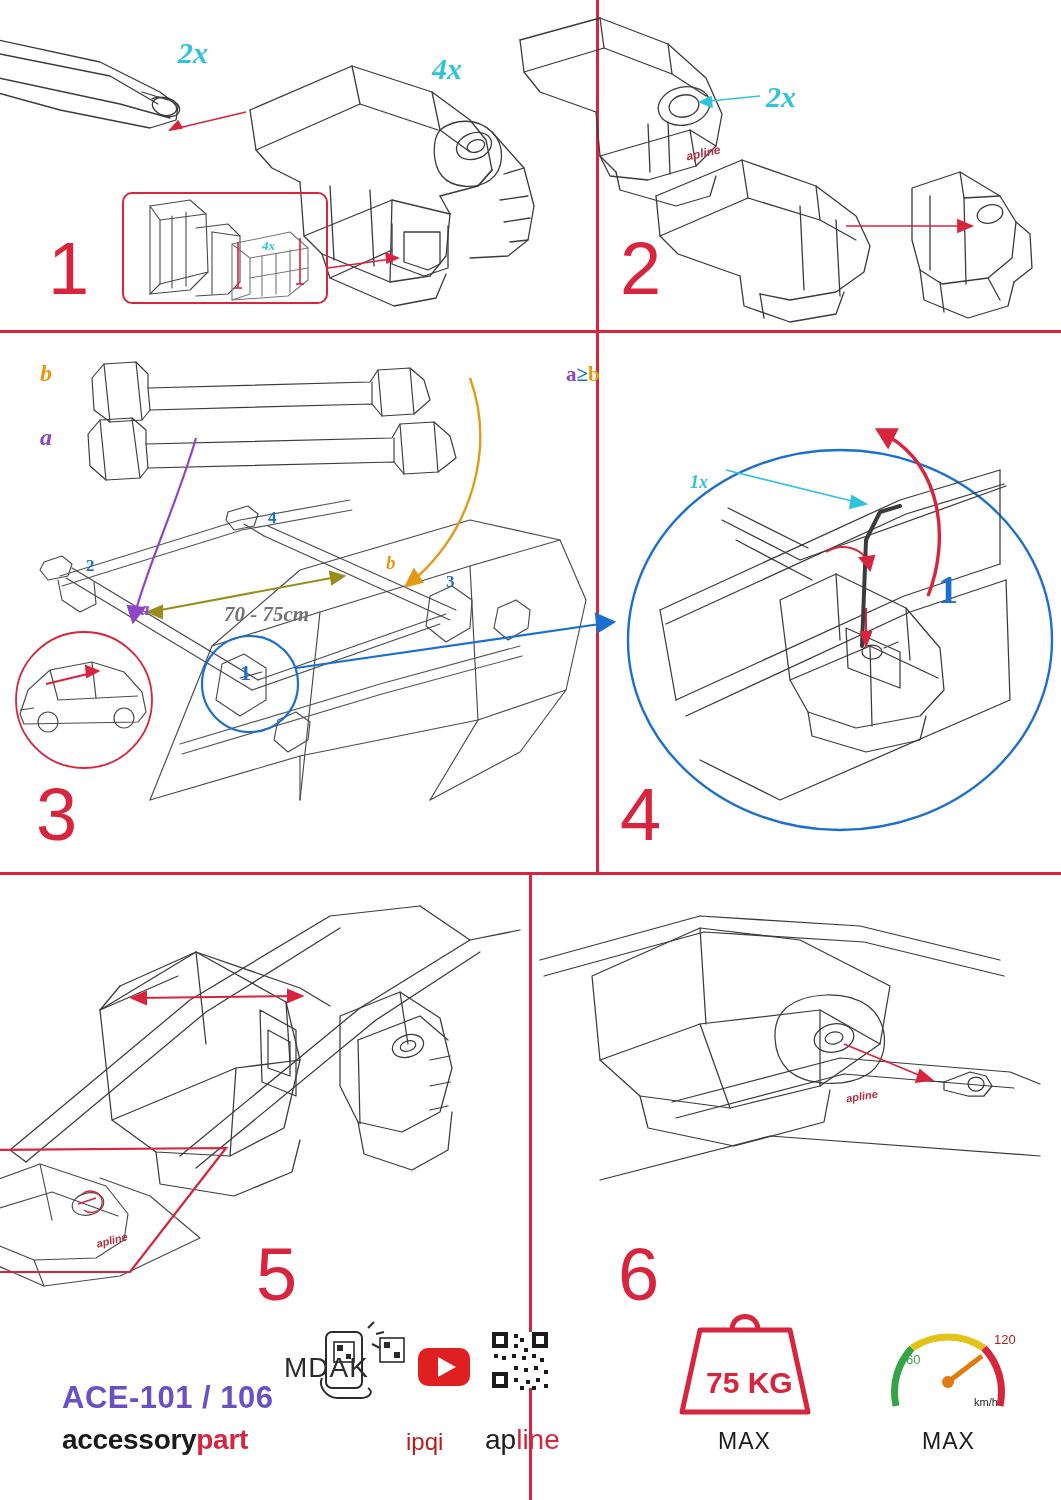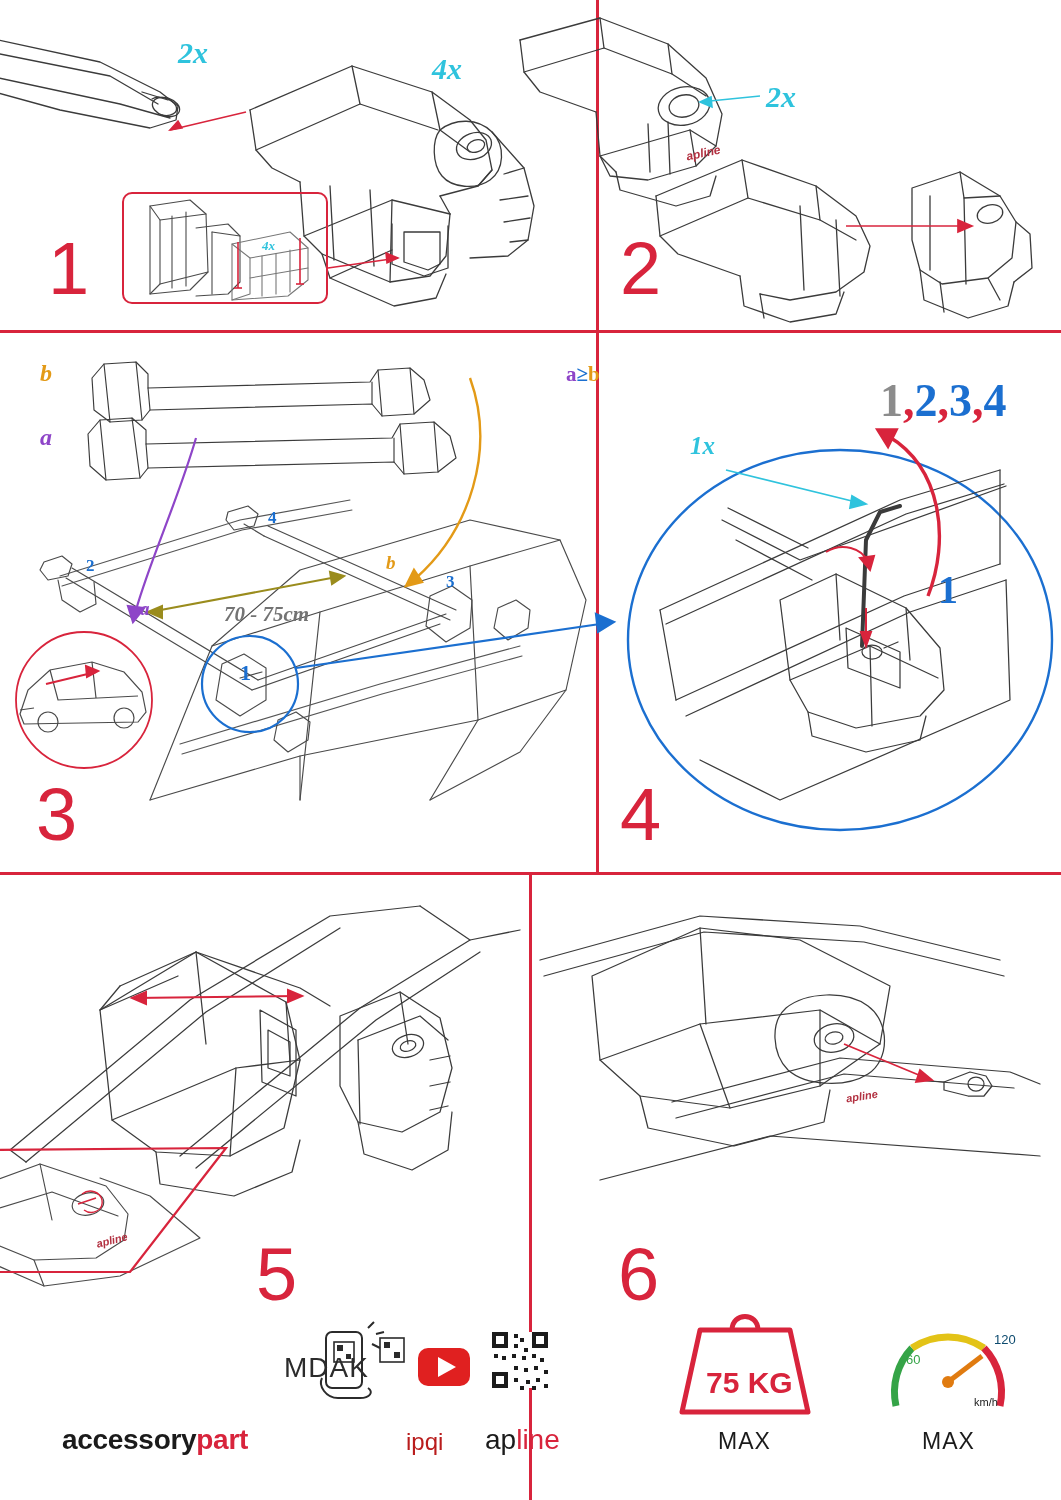--- a/index.html
+++ b/index.html
@@ -36,21 +36,21 @@
     letter-spacing: 1px;
   }
   .cyan-label {
     position: absolute;
     color: #2fc3dd;
     font-size: 30px;
     font-weight: 700;
     font-style: italic;
     font-family: "Liberation Serif", serif;
   }
-  .cyan-label.small { font-size: 25px; }
+  .cyan-label.small { font-size: 18px; margin-top: 40px; }
   svg.layer { position: absolute; left: 0; top: 0; pointer-events: none; }
 
   
   .footer-model {
     position: absolute;
     left: 62px; top: 1380px;
     color: #6b4fc4;
     font-size: 31px;
     font-weight: 700;
     letter-spacing: 0.5px;
@@ -103,21 +103,21 @@
     text-align: right;
   }
   .kmh-text {
     position: absolute;
     font-size: 11px;
     color: #1b1b1b;
     padding-left: 44px;
   }
   .gauge-num { position: absolute; font-size: 13px; }
   .gauge-num.low { color: #35a447; }
-  .gauge-num.high { color: #0c4a6e; }
+  .gauge-num.high { color: #b91c1c; }
 
   .ab-label {
     position: absolute;
     font-size: 24px;
     font-weight: 700;
     font-style: italic;
     font-family: "Liberation Serif", serif;
   }
   .lbl-a { color: #8e45c8; }
   .lbl-b { color: #e39a17; }
@@ -465,21 +465,20 @@
       <path d="M866,644 L866,608" fill="none"></path>
       <polygon points="866,646 861,632 871,632"></polygon>
     </g>
 
     <g stroke="#d8243c" stroke-width="3.4" fill="#d8243c">
       <path d="M928,596 C950,540 942,468 888,436" fill="none"></path>
       <polygon points="878,430 896,430 888,446"></polygon>
     </g>
   </svg>
   <div class="cyan-label small" style="left:690px; top:432px;">1x</div>
-  <div class="big1234" style="left:880px; top:374px;"><span style="color:#8c8c8c;">1</span><span style="color:#d8243c;">,</span><span style="color:#1b6fd0;">2</span><span style="color:#d8243c;">,</span><span style="color:#1b6fd0;">3</span><span style="color:#d8243c;">,</span><span style="color:#1b6fd0;">4</span></div>
   <div class="big-one" style="left:938px; top:566px;">1</div>
   <div class="step-num" style="left:620px; top:778px;">4</div>
 
   <svg class="layer" width="1061" height="1500">
     <g fill="none" stroke="#3b3b3b" stroke-width="1.25" stroke-linejoin="round" stroke-linecap="round">
 
       <path d="M10,1150 L190,1000 L330,916 L420,906"></path>
       <path d="M26,1162 L206,1012 L340,928"></path>
       <path d="M180,1156 L360,1008 L470,940 L520,930"></path>
       <path d="M196,1168 L376,1020 L480,952"></path>
@@ -558,20 +557,21 @@
       <path d="M944,1082 L918,1080"></path>
     </g>
     <g stroke="#d8243c" stroke-width="1.8" fill="#d8243c">
       <path d="M844,1044 L926,1078" fill="none"></path>
       <polygon points="932,1080 920,1070 916,1082"></polygon>
     </g>
   </svg>
   <div class="apline-mark" style="left:846px; top:1090px; font-size:11px; transform:rotate(-9deg);">apline</div>
   <div class="step-num" style="left:618px; top:1238px;">6</div>
 
+  <div class="footer-model">ACE-101 / 106</div>
   <div class="footer-brand"><span>accessory</span><span class="accent">part</span></div>
 
   <svg class="layer" width="1061" height="1500">
 
     <g>
       <rect x="326" y="1332" width="36" height="56" rx="6" fill="none" stroke="#2b2b2b" stroke-width="2"></rect>
       <rect x="334" y="1342" width="20" height="20" fill="none" stroke="#2b2b2b" stroke-width="1.6"></rect>
       <rect x="337" y="1345" width="6" height="6" fill="#2b2b2b"></rect>
       <rect x="346" y="1354" width="5" height="5" fill="#2b2b2b"></rect>
       <path d="M322,1378 C318,1386 326,1398 338,1398 L360,1398 C370,1398 374,1392 368,1388" fill="none" stroke="#2b2b2b" stroke-width="2"></path>

